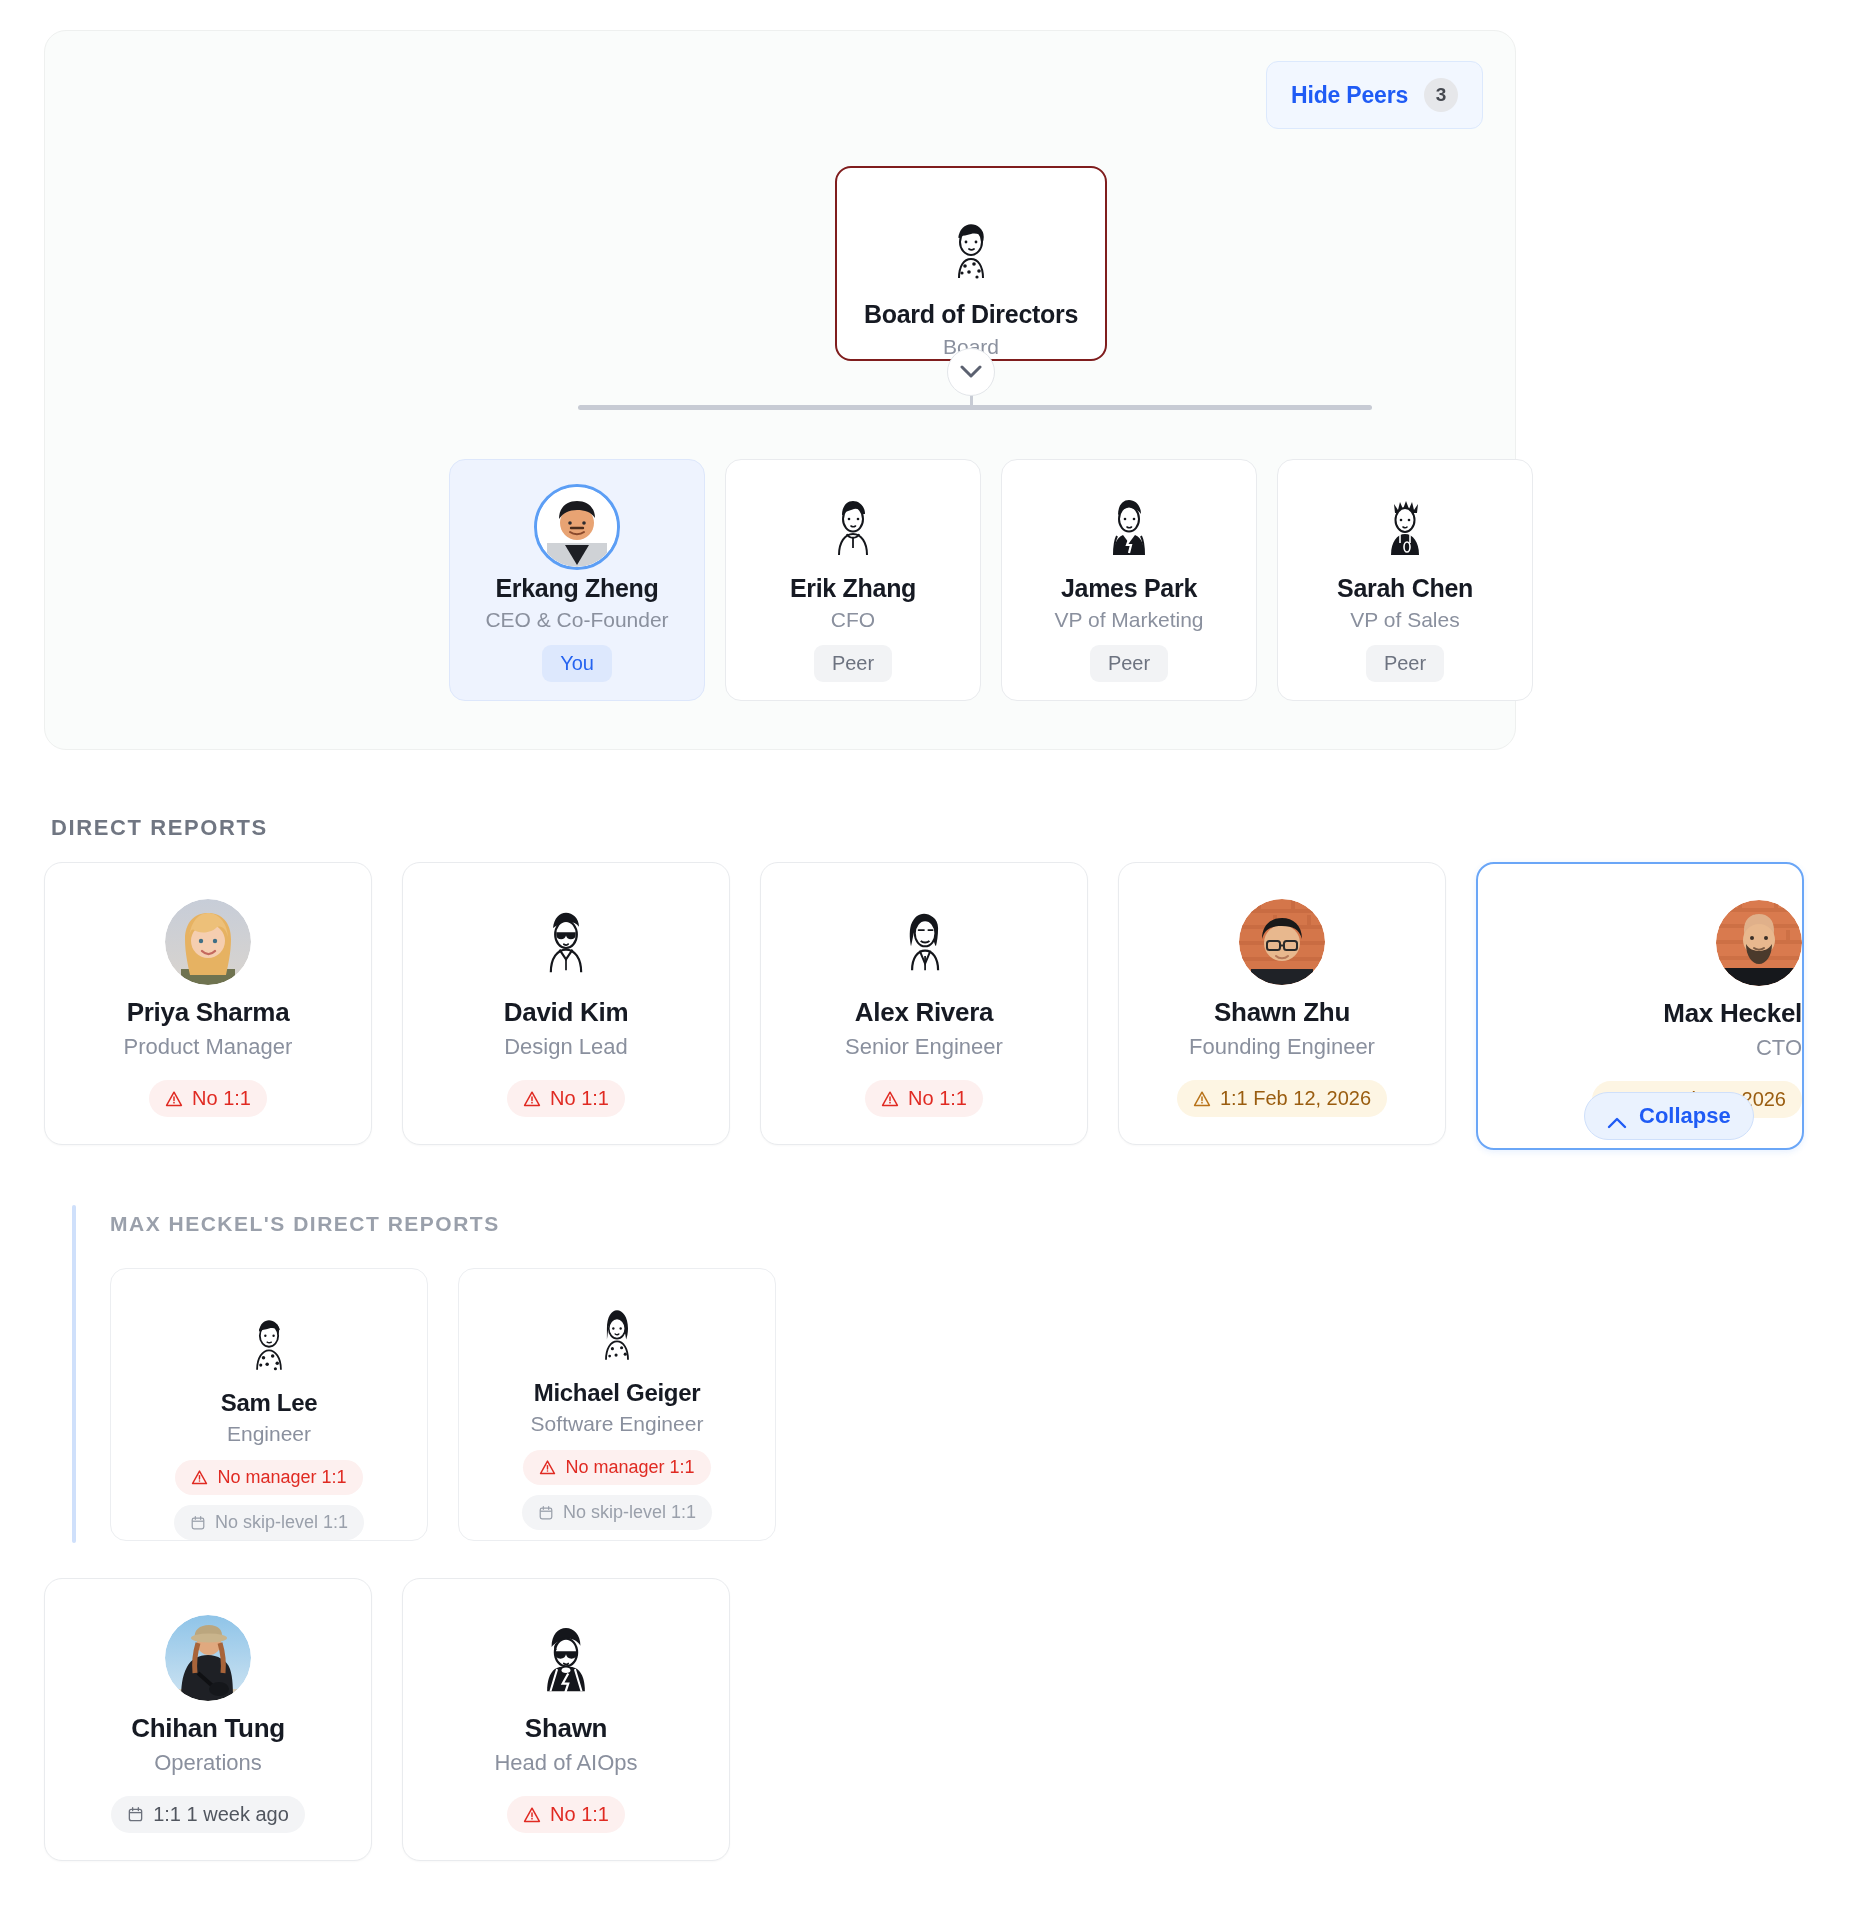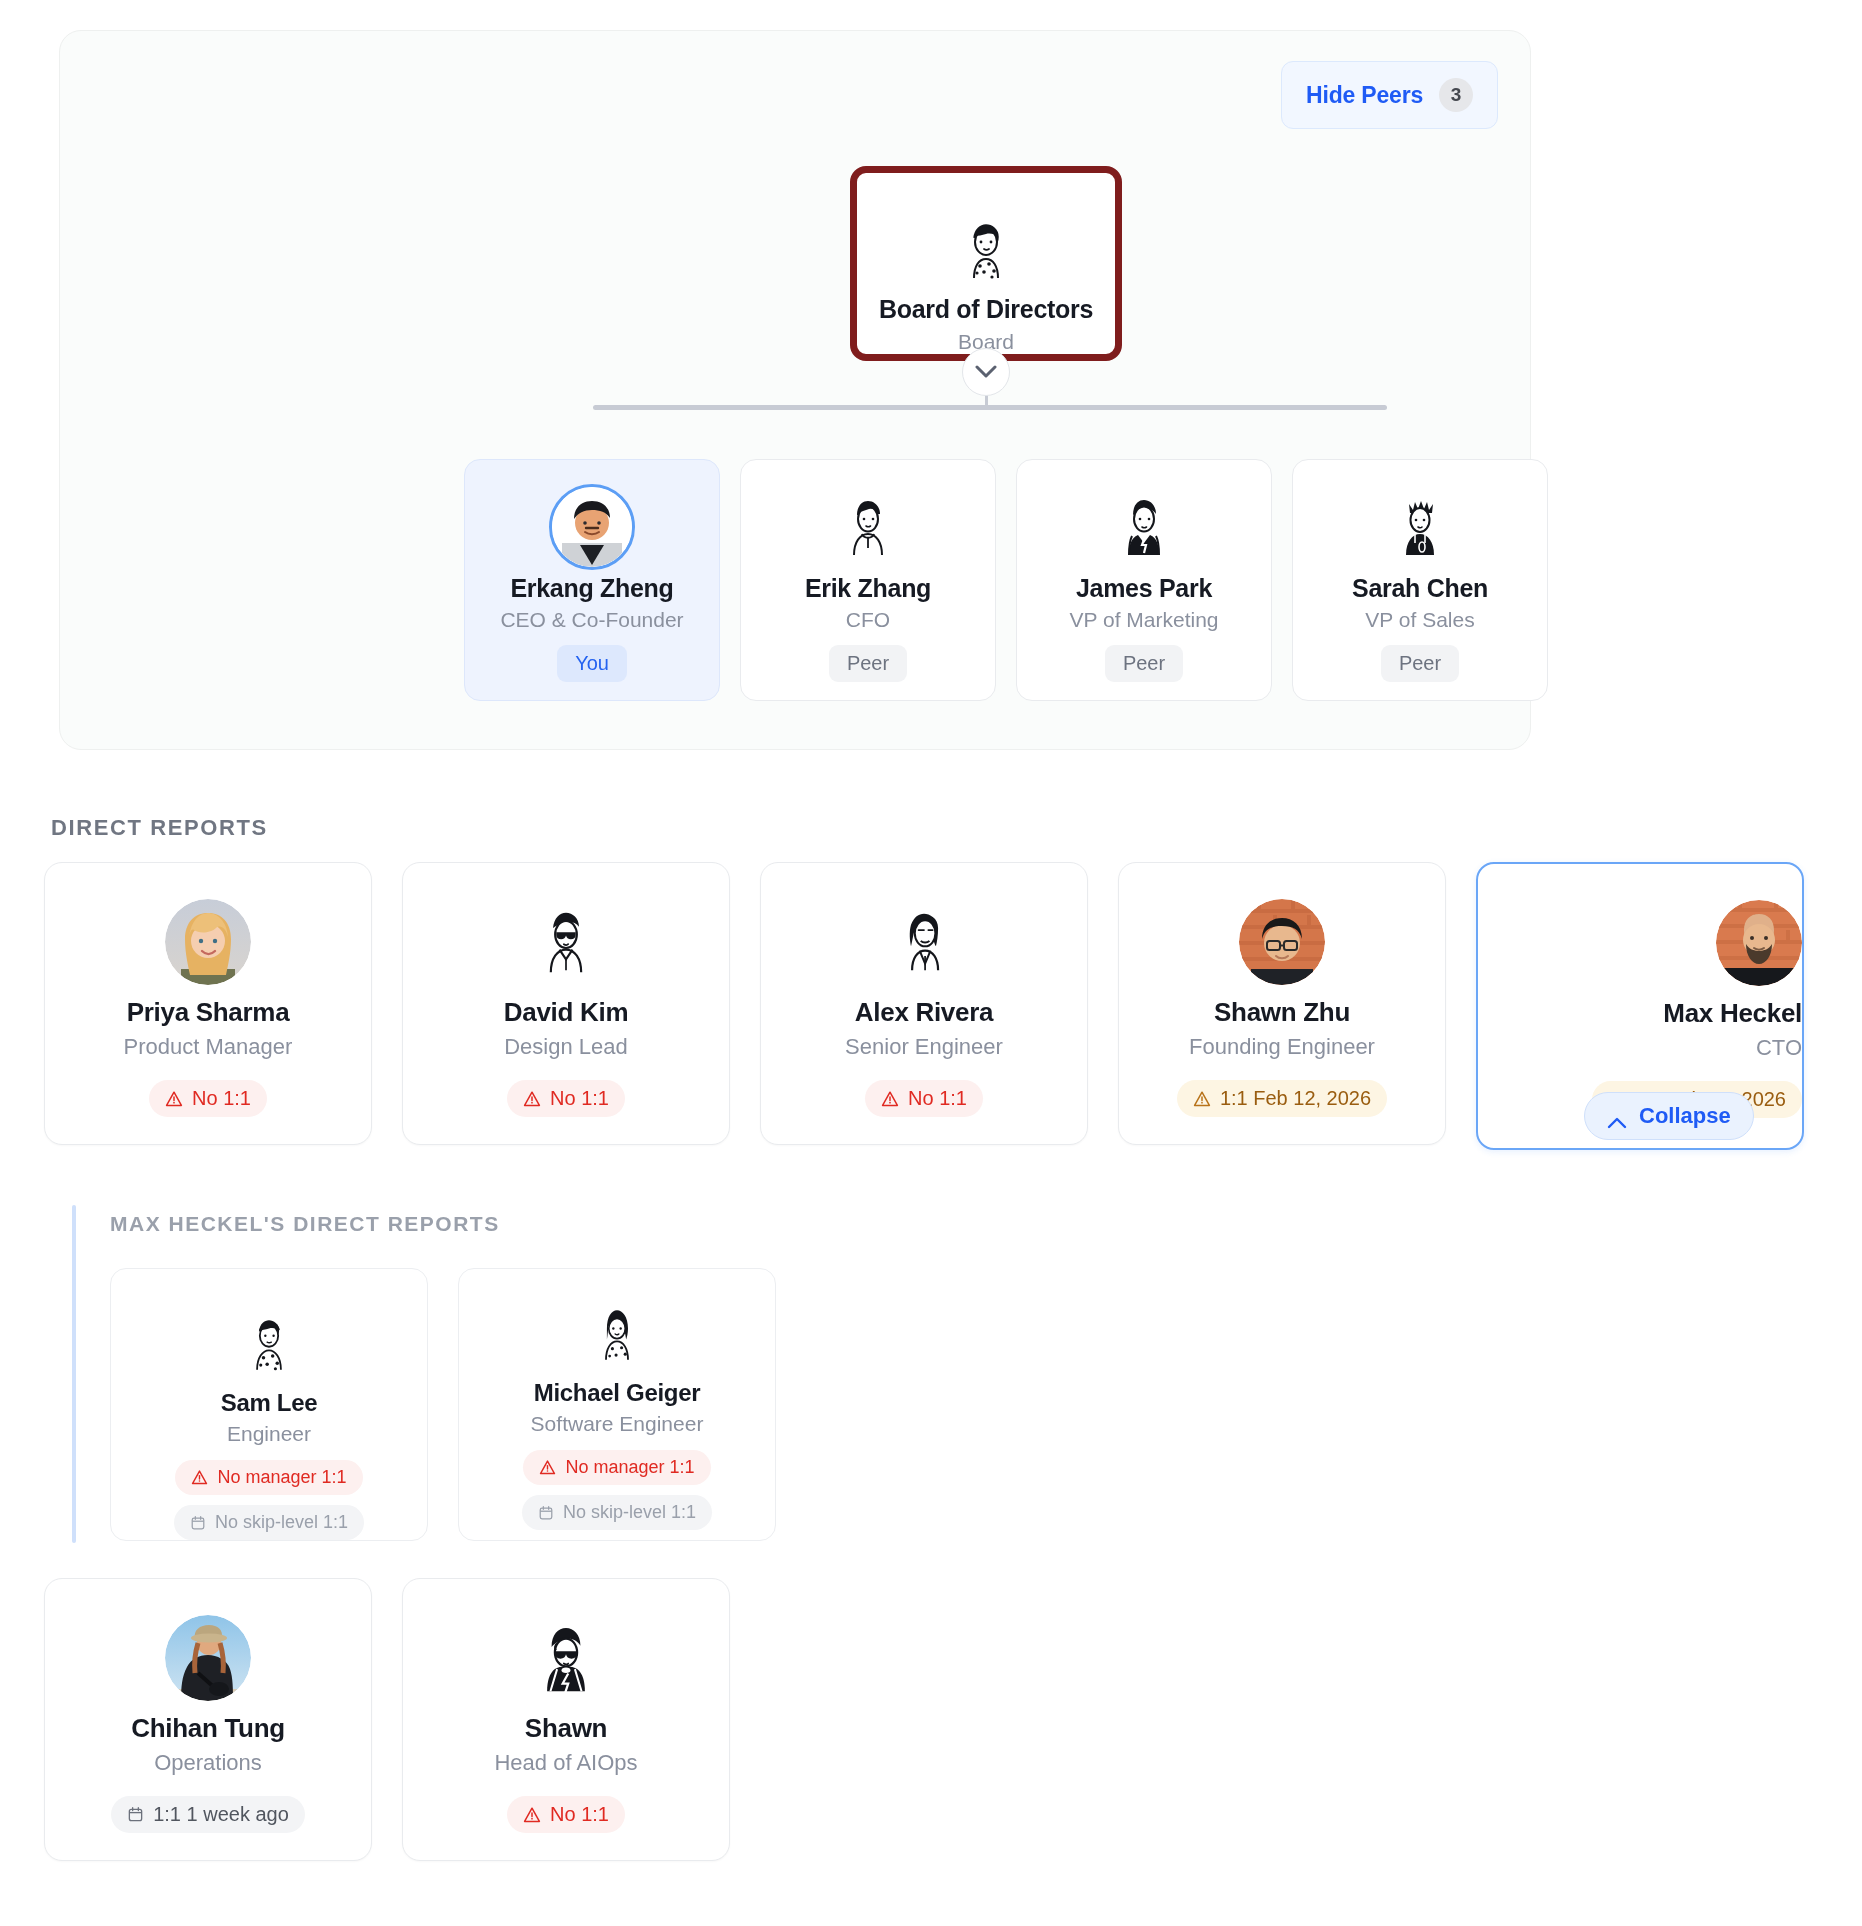--- a/index.html
+++ b/index.html
@@ -13,21 +13,20 @@
   .page { position: relative; width: 1862px; height: 1926px; }
 
   
   .peers-panel {
     position: absolute;
     left: 44px; top: 30px;
     width: 1472px; height: 720px;
     background: #fafcfb;
     border: 1px solid #eef0ef;
     border-radius: 22px;
-    margin-left: 15px;
   }
 
   .hide-peers-btn {
     position: absolute;
     right: 32px; top: 30px;
     display: flex; align-items: center; gap: 16px;
     padding: 16px 24px;
     background: #f2f7ff;
     border: 1px solid #dce9fd;
     border-radius: 12px;
@@ -48,21 +47,21 @@
     font-weight: 600;
     display: flex; align-items: center; justify-content: center;
   }
 
   
   .board-card {
     position: absolute;
     left: 790px; top: 135px;
     width: 272px; height: 195px;
     background: #ffffff;
-    border: 7px solid #7f1d1d;
+    border: 2px solid #7f1d1d;
     border-radius: 16px;
     display: flex; flex-direction: column;
     align-items: center; justify-content: flex-start;
     padding-top: 41px;
   }
   .board-card .card-name {
     font-size: 25px; font-weight: 700; color: #161a23;
     letter-spacing: -0.3px; margin-top: 6px;
   }
   .board-card .card-role {

